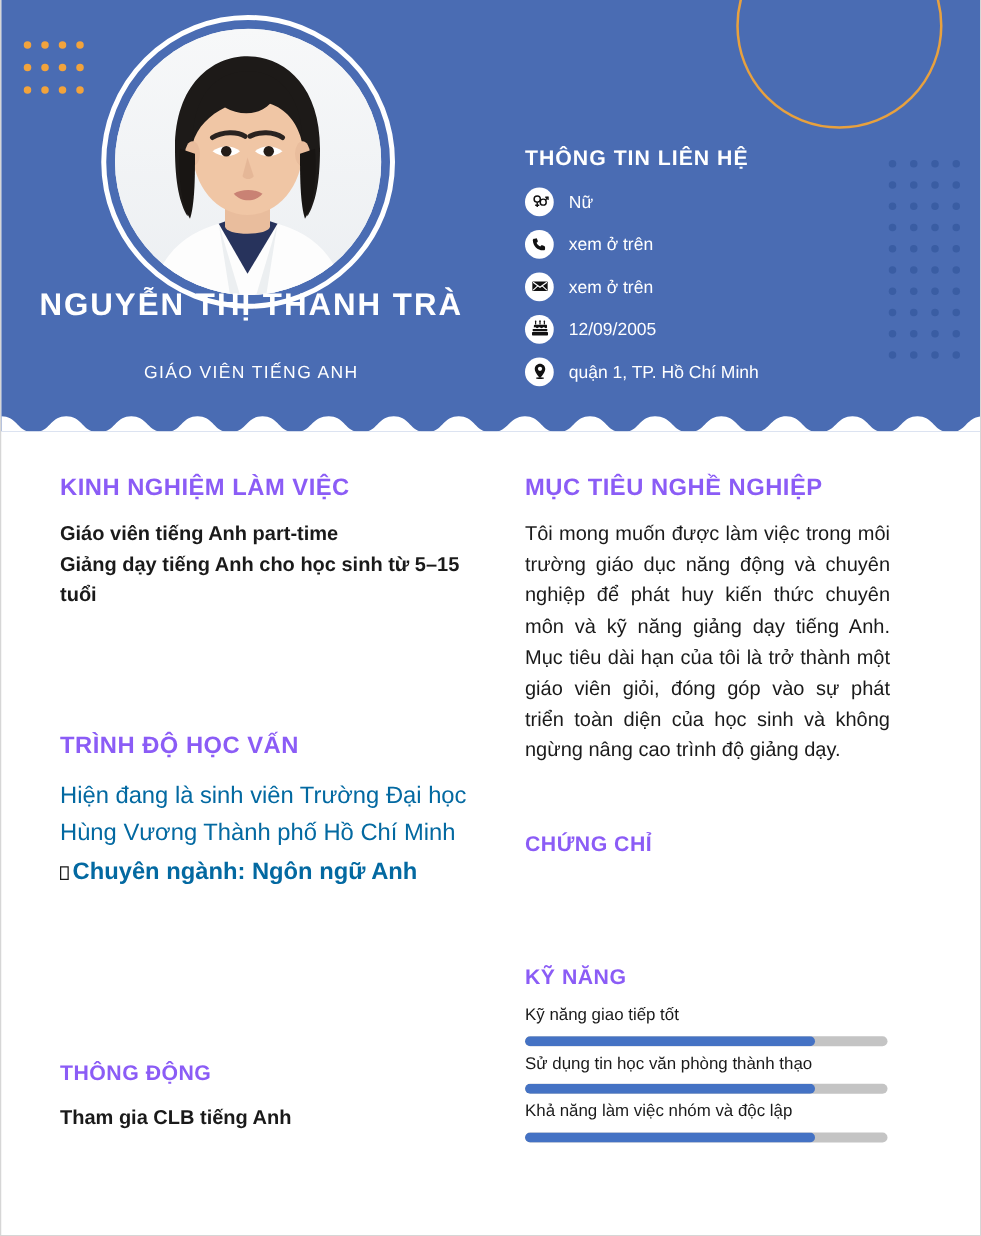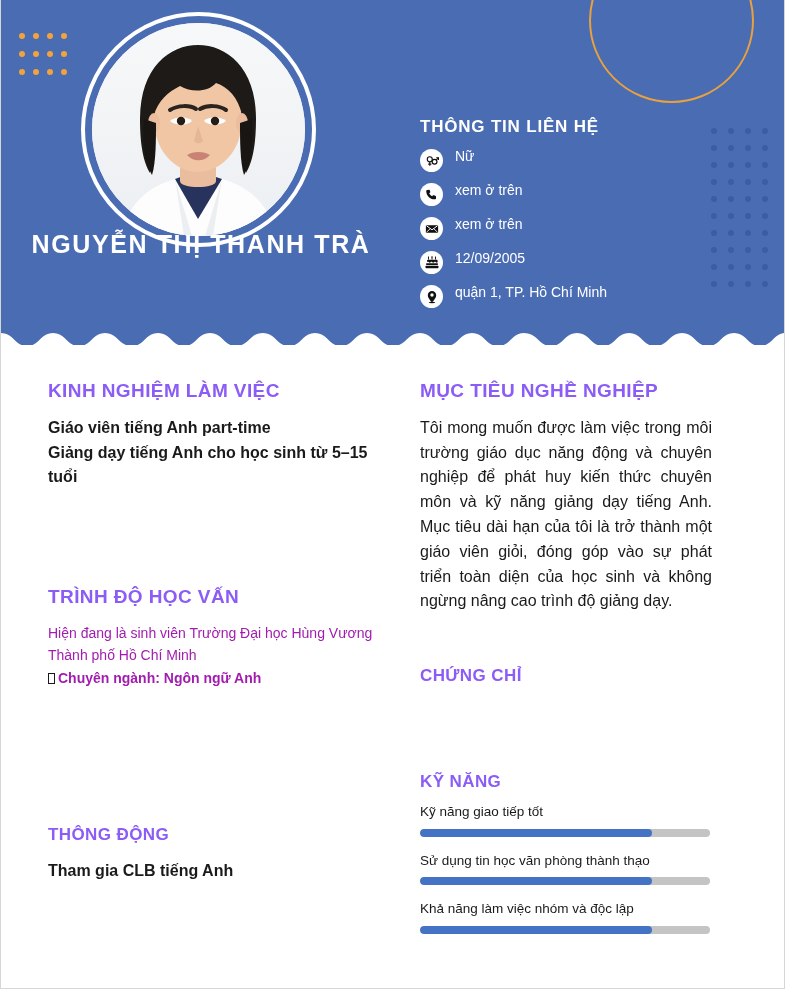--- a/index.html
+++ b/index.html
@@ -149,21 +149,21 @@
   }
   .contact-title {
     color: #ffffff;
     font-size: 17px;
     font-weight: bold;
     letter-spacing: 0.8px;
     margin: 0 0 12px 0;
   }
   .contact-row {
     display: flex;
-    align-items: flex-start;
+    align-items: center;
     margin-bottom: 10px;
     height: 24px;
   }
   .contact-icon {
     flex: 0 0 auto;
     width: 23px;
     height: 23px;
     border-radius: 50%;
     background: #ffffff;
     display: flex;
@@ -204,40 +204,40 @@
 
   .body-text {
     color: #1a1a1a;
     font-size: 16px;
     line-height: 1.55;
     margin: 0;
   }
   .body-text.bold { font-weight: bold; }
   .body-text.justify { text-align: justify; }
 
-  .edu-line { color:#a21caf; font-size:14px; line-height:1.6; }
+  .edu-line { color:#0369a1; font-size:19px; line-height:1.6; }
   .edu-line.b { font-weight: bold; }
   .tofu {
     display: inline-block;
     width: 7px;
     height: 11px;
     border: 1px solid #1a1a1a;
     box-sizing: border-box;
     vertical-align: -1px;
     margin-right: 3px;
   }
 
   .block { margin-bottom: 0; }
   .spacer-72 { height: 72px; }
   .spacer-96 { height: 96px; }
   .spacer-52 { height: 52px; }
   .spacer-40 { height: 40px; }
 
   
-  .skill { margin-bottom: 17px; }
+  .skill { margin-bottom: 7px; }
   .skill-label {
     color: #1a1a1a;
     font-size: 13.5px;
     line-height: 1;
     margin-bottom: 10px;
   }
   .skill-track {
     position: relative;
     width: 290px;
     height: 8px;
@@ -359,20 +359,21 @@
           <path d="M95 132 C101 128 112 128 118 132 C112 139 101 139 95 132 Z" fill="#c98274"></path>
 
           <path d="M52 96 C50 122 54 142 60 152 C64 140 64 116 64 100 Z" fill="#181513"></path>
           <path d="M160 96 C162 122 158 142 152 152 C148 140 148 116 148 100 Z" fill="#181513"></path>
         </svg>
       </div>
       <div class="avatar-ring"></div>
     </div>
 
     <div class="name">NGUYỄN THỊ THANH TRÀ</div>
+    <div class="role">GIÁO VIÊN TIẾNG ANH</div>
 
     <div class="contact">
       <div class="contact-title">THÔNG TIN LIÊN HỆ</div>
 
       <div class="contact-row">
         <span class="contact-icon">
           <svg width="14" height="14" viewBox="0 0 24 24" fill="#111">
             <circle cx="8.2" cy="9" r="4.3" fill="none" stroke="#111" stroke-width="2"></circle>
             <path d="M8.2 13.6 V20" stroke="#111" stroke-width="2" fill="none"></path>
             <path d="M5.4 17.4 H11" stroke="#111" stroke-width="2" fill="none"></path>

